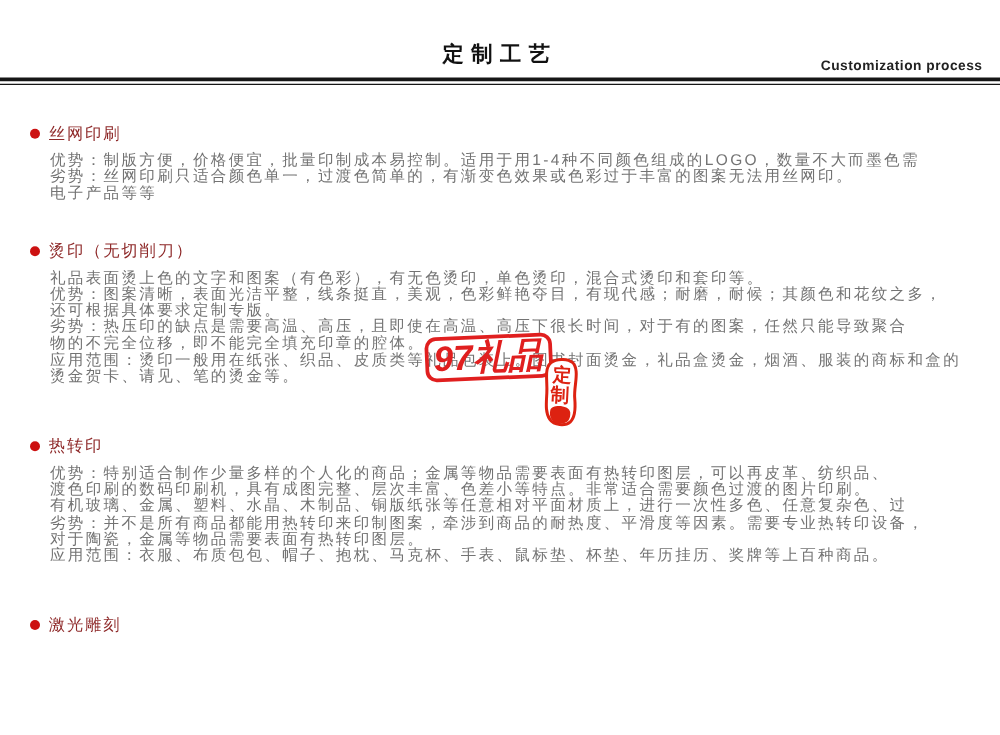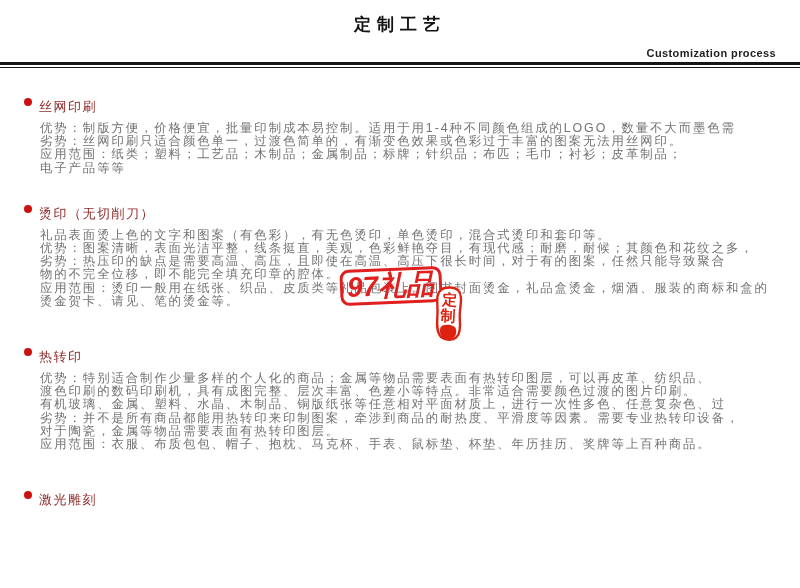--- a/index.html
+++ b/index.html
@@ -6,45 +6,45 @@
   html,body { width:800px; height:588px; }
   body {
     background:#ffffff;
     font-family:"Liberation Sans","DejaVu Sans",sans-serif;
     position:relative;
     overflow:hidden;
   }
   .header { position:relative; height:59px; }
   .page-title {
     text-align:center;
-    padding-top:13px;
+    padding-top:32px;
     font-size:17px;
     font-weight:bold;
     letter-spacing:6px;
     color:#111111;
   }
   .page-subtitle {
     position:absolute;
-    right:24px;
+    right:14px;
     bottom:0px;
     font-size:11px;
     font-weight:bold;
     color:#222222;
     letter-spacing:0.4px;
   }
   .divider { margin-top:3px; }
   .divider-thick { height:3px; background:#161616; }
   .divider-thin  { height:1px; background:#161616; margin-top:2px; }
 
   .content { padding:0 26px 0 24px; }
 
   .section-1, .section-2 { margin-top:30px; }
   .section-3, .section-4 { margin-top:40px; }
 
-  .sec-head { display:flex; gap:7px; }
+  .sec-head { display:flex; align-items:center; gap:7px; }
   .bullet {
     width:8px; height:8px; border-radius:50%;
     background:#cc1111; flex:0 0 auto;
   }
   .sec-title {
     font-size:13px;
     color:#8e2929;
     letter-spacing:1.5px;
   }
   .sec-body { margin:6px 0 0 16px; }
@@ -95,33 +95,33 @@
 <div class="content">
 
   <div class="section section-1">
     <div class="sec-head">
       <span class="bullet"></span>
       <span class="sec-title">丝网印刷</span>
     </div>
     <div class="sec-body">
       <div class="line">优势：制版方便，价格便宜，批量印制成本易控制。适用于用1-4种不同颜色组成的LOGO，数量不大而墨色需</div>
       <div class="line">劣势：丝网印刷只适合颜色单一，过渡色简单的，有渐变色效果或色彩过于丰富的图案无法用丝网印。</div>
-      <div class="line">应用范围：纸类；塑料；工艺品；木制品；金属制品；标牌；针织品；布匹；毛巾；衬衫；皮革制品；</div>
       <div class="line">电子产品等等</div>
     </div>
   </div>
 
   <div class="section section-2">
     <div class="sec-head">
       <span class="bullet"></span>
       <span class="sec-title">烫印（无切削刀）</span>
     </div>
     <div class="sec-body">
       <div class="line">礼品表面烫上色的文字和图案（有色彩），有无色烫印，单色烫印，混合式烫印和套印等。</div>
       <div class="line">优势：图案清晰，表面光洁平整，线条挺直，美观，色彩鲜艳夺目，有现代感；耐磨，耐候；其颜色和花纹之多，</div>
+      <div class="line">还可根据具体要求定制专版。</div>
       <div class="line">劣势：热压印的缺点是需要高温、高压，且即使在高温、高压下很长时间，对于有的图案，任然只能导致聚合</div>
       <div class="line">物的不完全位移，即不能完全填充印章的腔体。</div>
       <div class="line">应用范围：烫印一般用在纸张、织品、皮质类等礼品包装上。图书封面烫金，礼品盒烫金，烟酒、服装的商标和盒的</div>
       <div class="line">烫金贺卡、请见、笔的烫金等。</div>
     </div>
   </div>
 
   <div class="section section-3">
     <div class="sec-head">
       <span class="bullet"></span>

